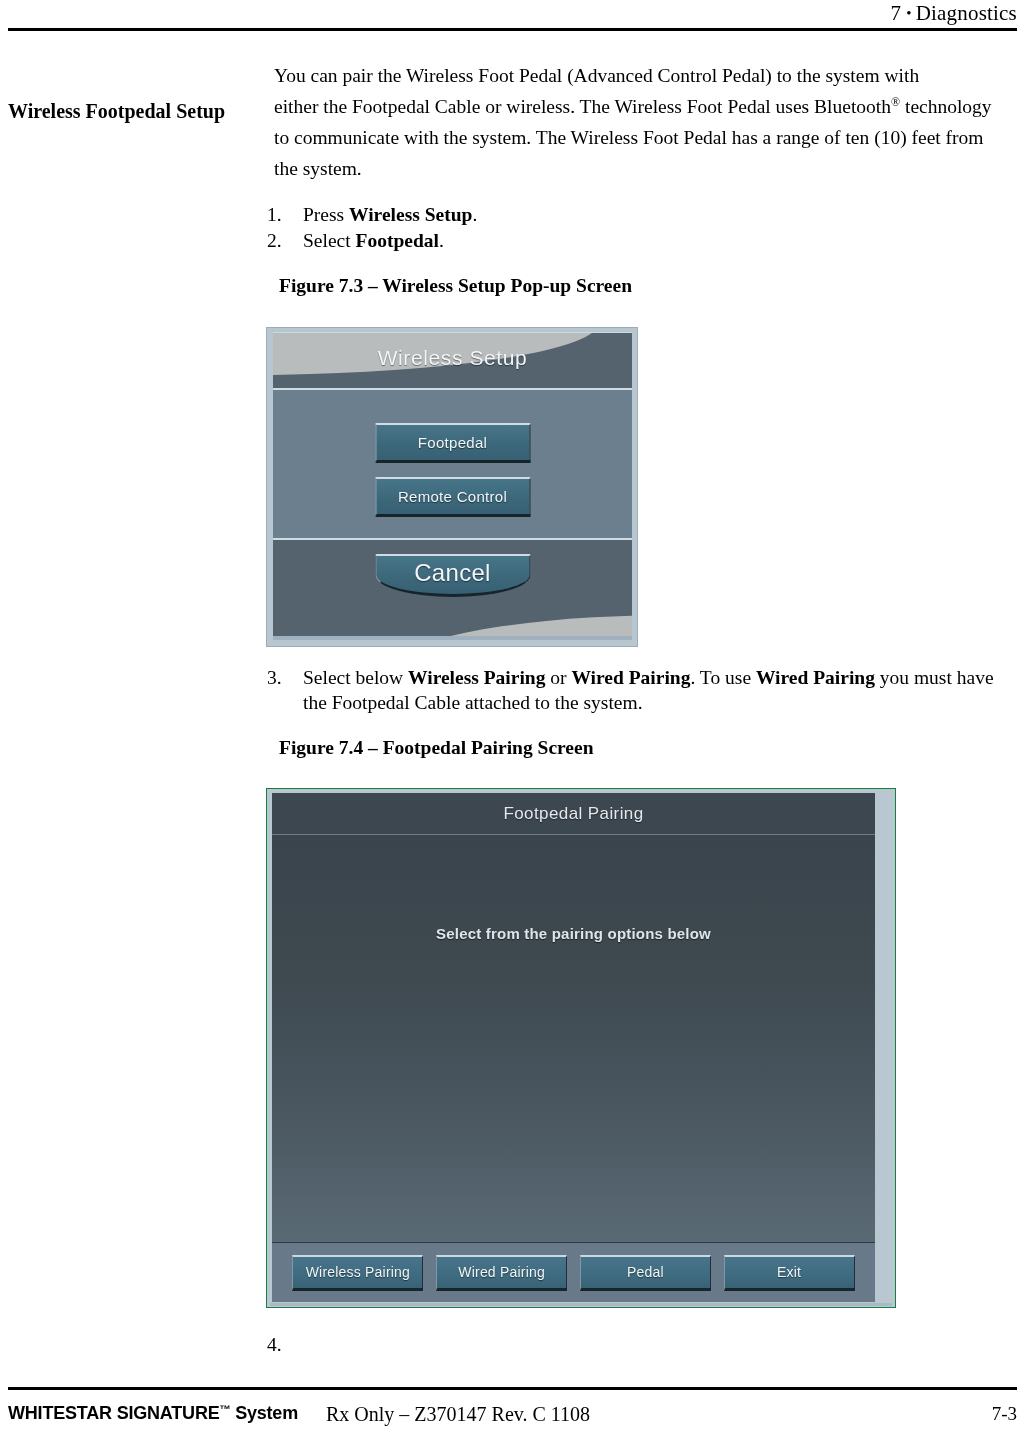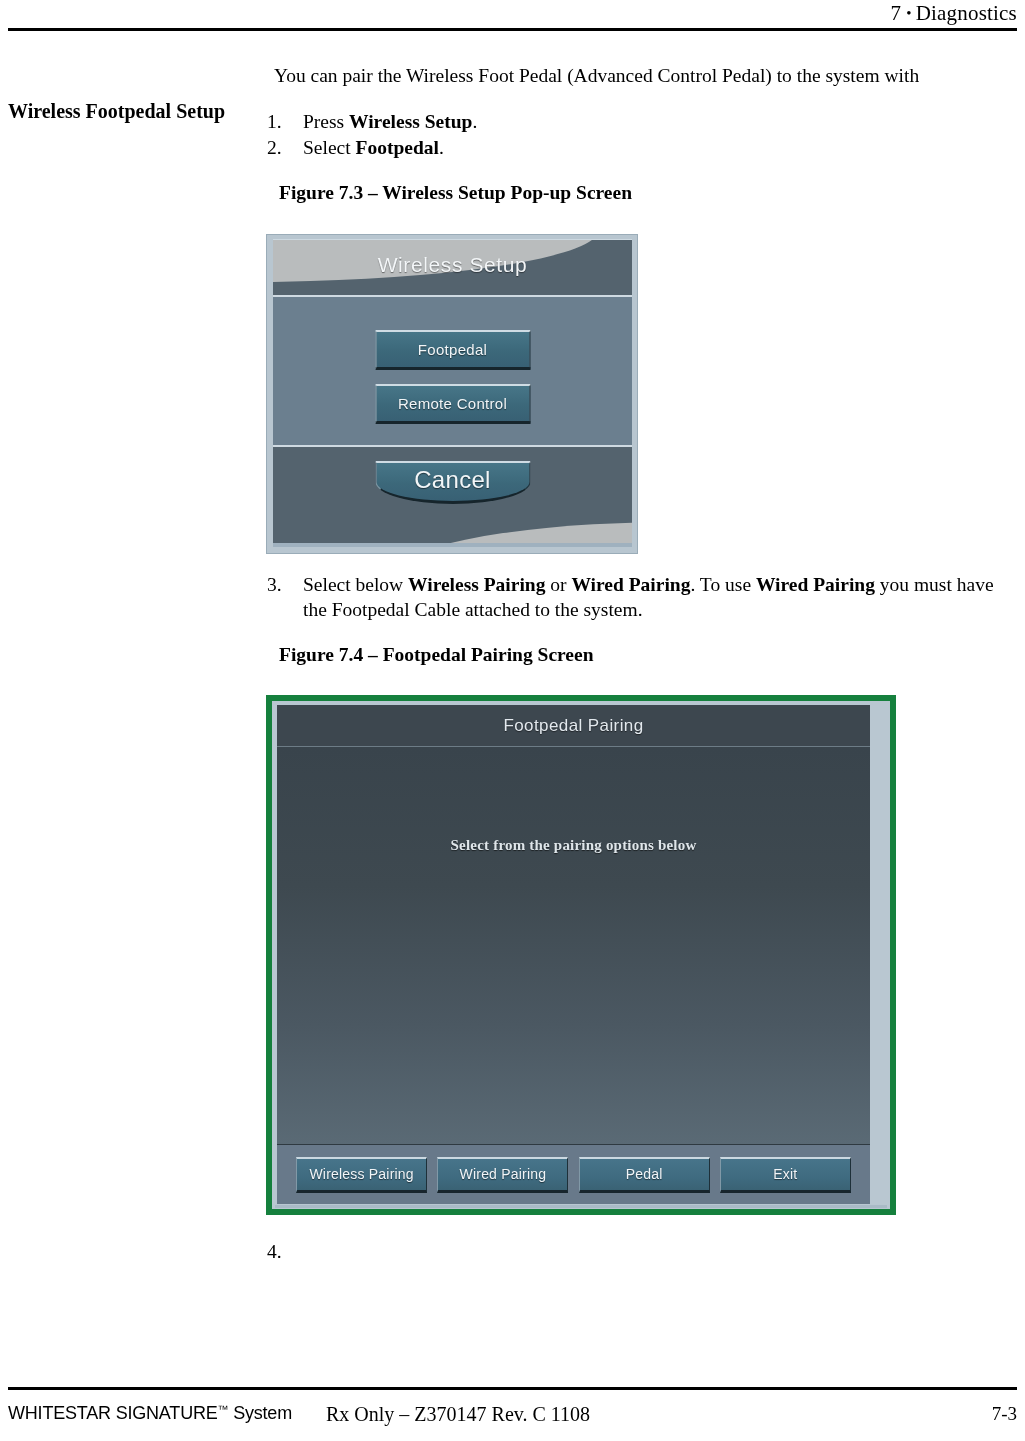--- a/index.html
+++ b/index.html
@@ -238,21 +238,21 @@
   .fig74-wrap {
     position: relative;
     margin-top: 27px;
     width: 630px;
     height: 520px;
   }
   .scr74 {
     position: absolute;
     inset: 0;
     background: #b9c7d1;
-    border: 6px solid #15803d;
+    border: 1px solid #15803d;
     padding: 4px 20px 5px 5px;
   }
   .scr74-inner {
     position: relative;
     width: 100%;
     height: 100%;
     background: #3b464e;
     overflow: hidden;
     display: flex;
     flex-direction: column;
@@ -274,21 +274,21 @@
     position: relative;
     flex: 1;
     background: linear-gradient(to bottom, #39444c 0%, #3e4950 35%, #4b5862 70%, #5a6a75 100%);
   }
   .scr74-body .hint {
     position: absolute;
     left: 0; right: 0;
     top: 90px;
     text-align: center;
     color: #dfe6ea;
-    font-family: Liberation Serif, serif;
+    font-family: Liberation Sans, sans-serif;
     font-size: 15px;
     font-weight: bold;
     letter-spacing: .2px;
     text-shadow: 0 1px 1px rgba(0,0,0,.55);
   }
   .scr74-bar {
     height: 60px;
     background: #68798a;
     border-top: 1px solid #2f3a41;
     display: flex;
@@ -355,21 +355,21 @@
     left: 0; right: 0; top: 0;
     height: 3px;
     background: #000000;
   }
   .footer-left {
     position: absolute;
     left: 0;
     top: 16px;
     font-family: "Liberation Sans", "DejaVu Sans", sans-serif;
     font-size: 18px;
-    font-weight: normal;
+    font-weight: bold;
     letter-spacing: -0.2px;
     white-space: nowrap;
   }
   .footer-left sup {
     font-size: 11px;
     vertical-align: 6px;
     line-height: 0;
   }
   .footer-center {
     position: absolute;
@@ -397,20 +397,21 @@
 </div>
 
 <div class="content">
 
   <div class="side-heading">Wireless Footpedal Setup</div>
 
   <div class="body-col">
 
     <p class="intro-para">
       <span class="ln1">You can pair the Wireless Foot Pedal (Advanced Control Pedal) to the system with</span>
+      <span class="ln2"><span>either the Footpedal Cable or wireless. The Wireless Foot Pedal uses Bluetooth</span><sup class="reg">®</sup><span> technology to communicate with the system. The Wireless Foot Pedal has a range of ten (10) feet from the system.</span></span>
     </p>
 
     <ul class="olist">
       <li>
         <span class="num">1.</span><span>Press </span><b>Wireless Setup</b><span>.</span>
       </li>
       <li>
         <span class="num">2.</span><span>Select </span><b>Footpedal</b><span>.</span>
       </li>
     </ul>

